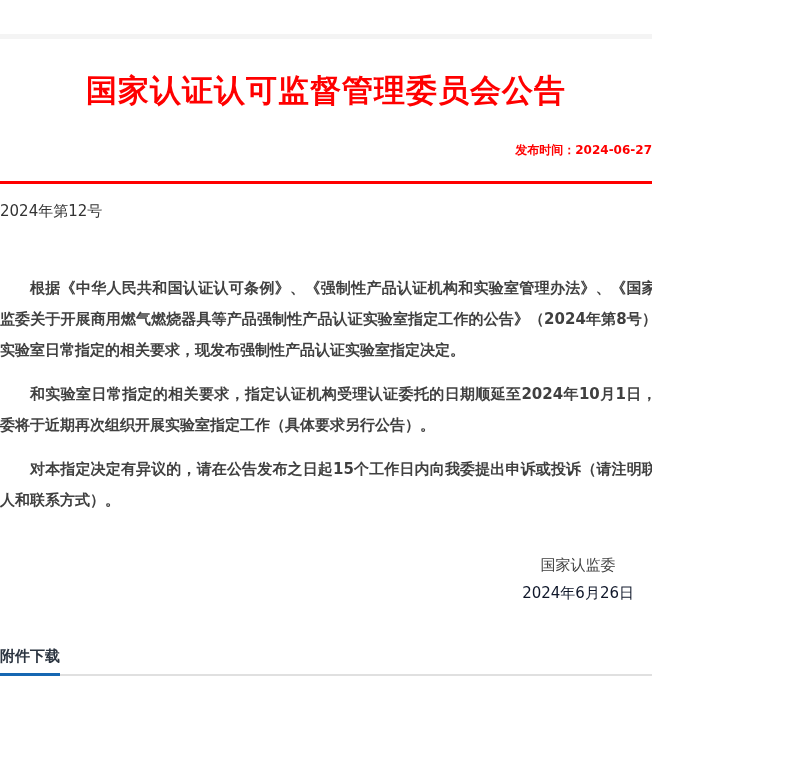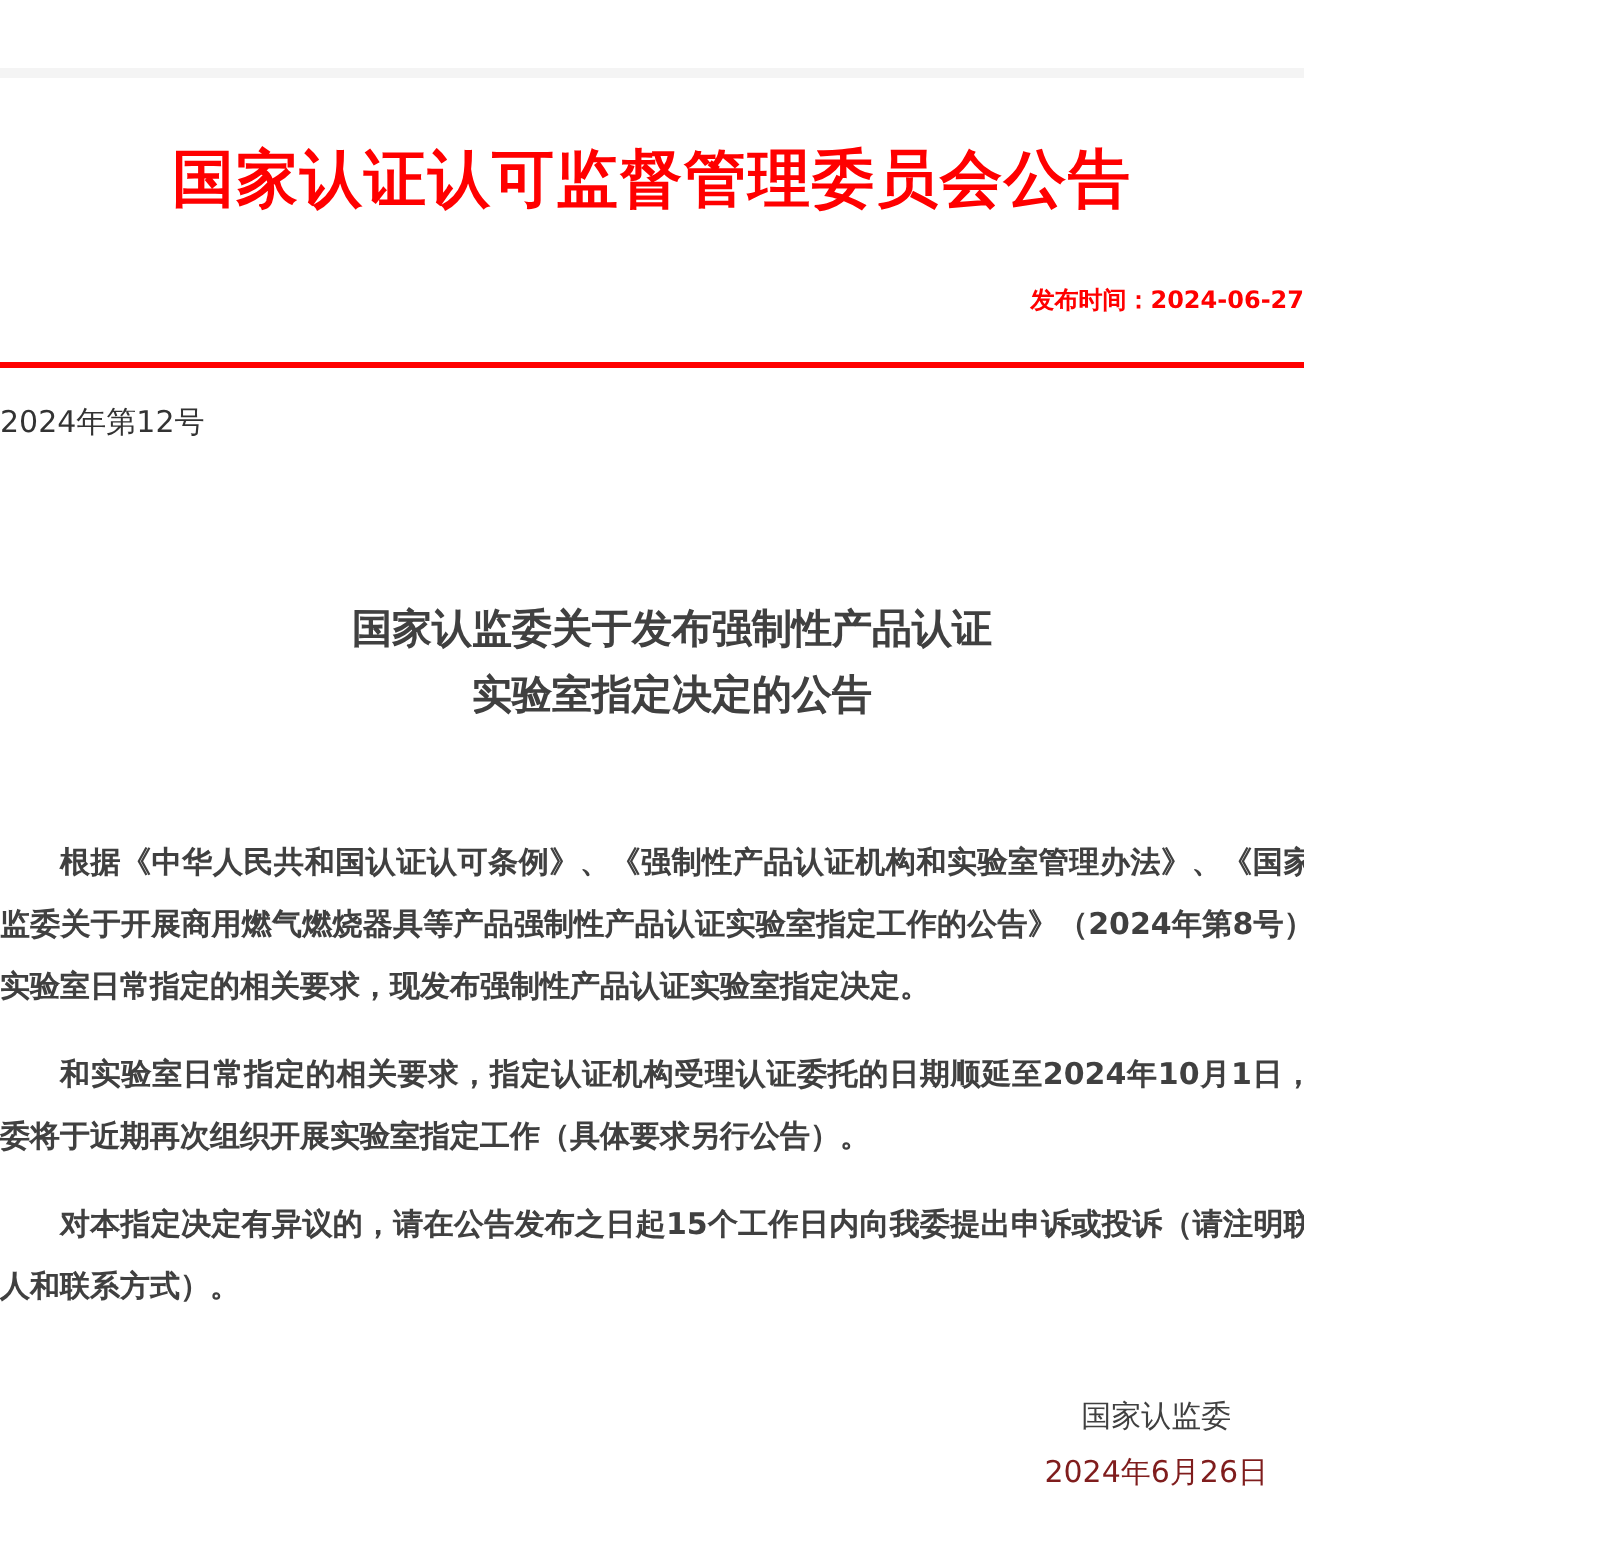--- a/index.html
+++ b/index.html
@@ -83,21 +83,21 @@
     text-align: center;
   }
   .signature .sig-org {
     font-size: 15px;
     color: #404040;
     line-height: 26px;
     font-family: Liberation Mono, monospace;
   }
   .signature .sig-date {
     font-size: 15px;
-    color: #7f1d1d;
+    color: #0f172a;
     line-height: 26px;
   }
   .attachments {
     margin-top: 40px;
   }
   .attach-header {
     border-bottom: 2px solid #e0e0e0;
   }
   .attach-title {
     display: inline-block;
@@ -119,24 +119,20 @@
   <h1 class="page-title">国家认证认可监督管理委员会公告</h1>
 
   <div class="publish-time">发布时间：2024-06-27</div>
 
   <hr class="red-rule">
 
   <div class="issue-no">2024年第12号</div>
 
   <div class="content">
 
-    <h2 class="article-title">
-      <span>国家认监委关于发布强制性产品认证</span><br>
-      <span>实验室指定决定的公告</span>
-    </h2>
 
     <div class="article-body">
       <p>根据《中华人民共和国认证认可条例》、《强制性产品认证机构和实验室管理办法》、《国家认监委关于开展商用燃气燃烧器具等产品强制性产品认证实验室指定工作的公告》（2024年第8号）和实验室日常指定的相关要求，现发布强制性产品认证实验室指定决定。</p>
       <p>和实验室日常指定的相关要求，指定认证机构受理认证委托的日期顺延至2024年10月1日，我委将于近期再次组织开展实验室指定工作（具体要求另行公告）。</p>
       <p>对本指定决定有异议的，请在公告发布之日起15个工作日内向我委提出申诉或投诉（请注明联系人和联系方式）。</p>
     </div>
 
     <div class="signature">
       <div class="sig-inner">
         <div class="sig-org">国家认监委</div>

